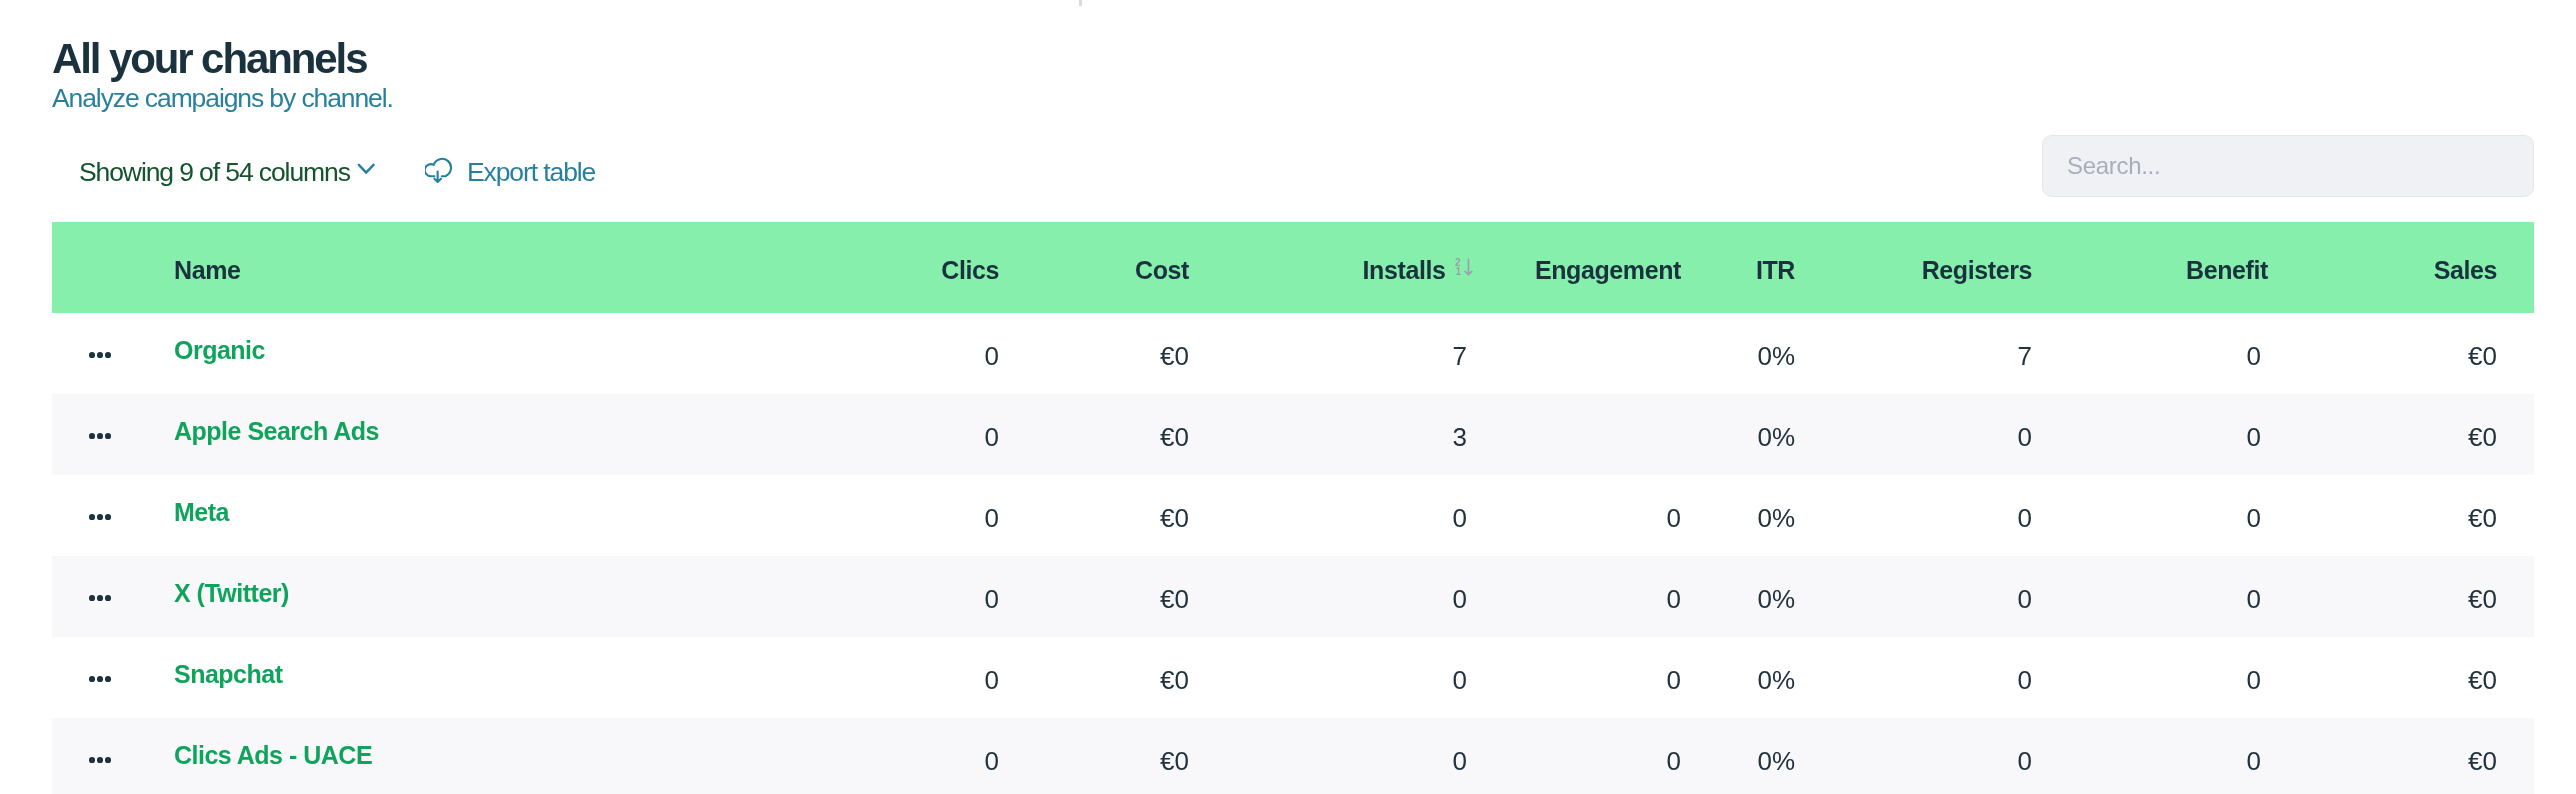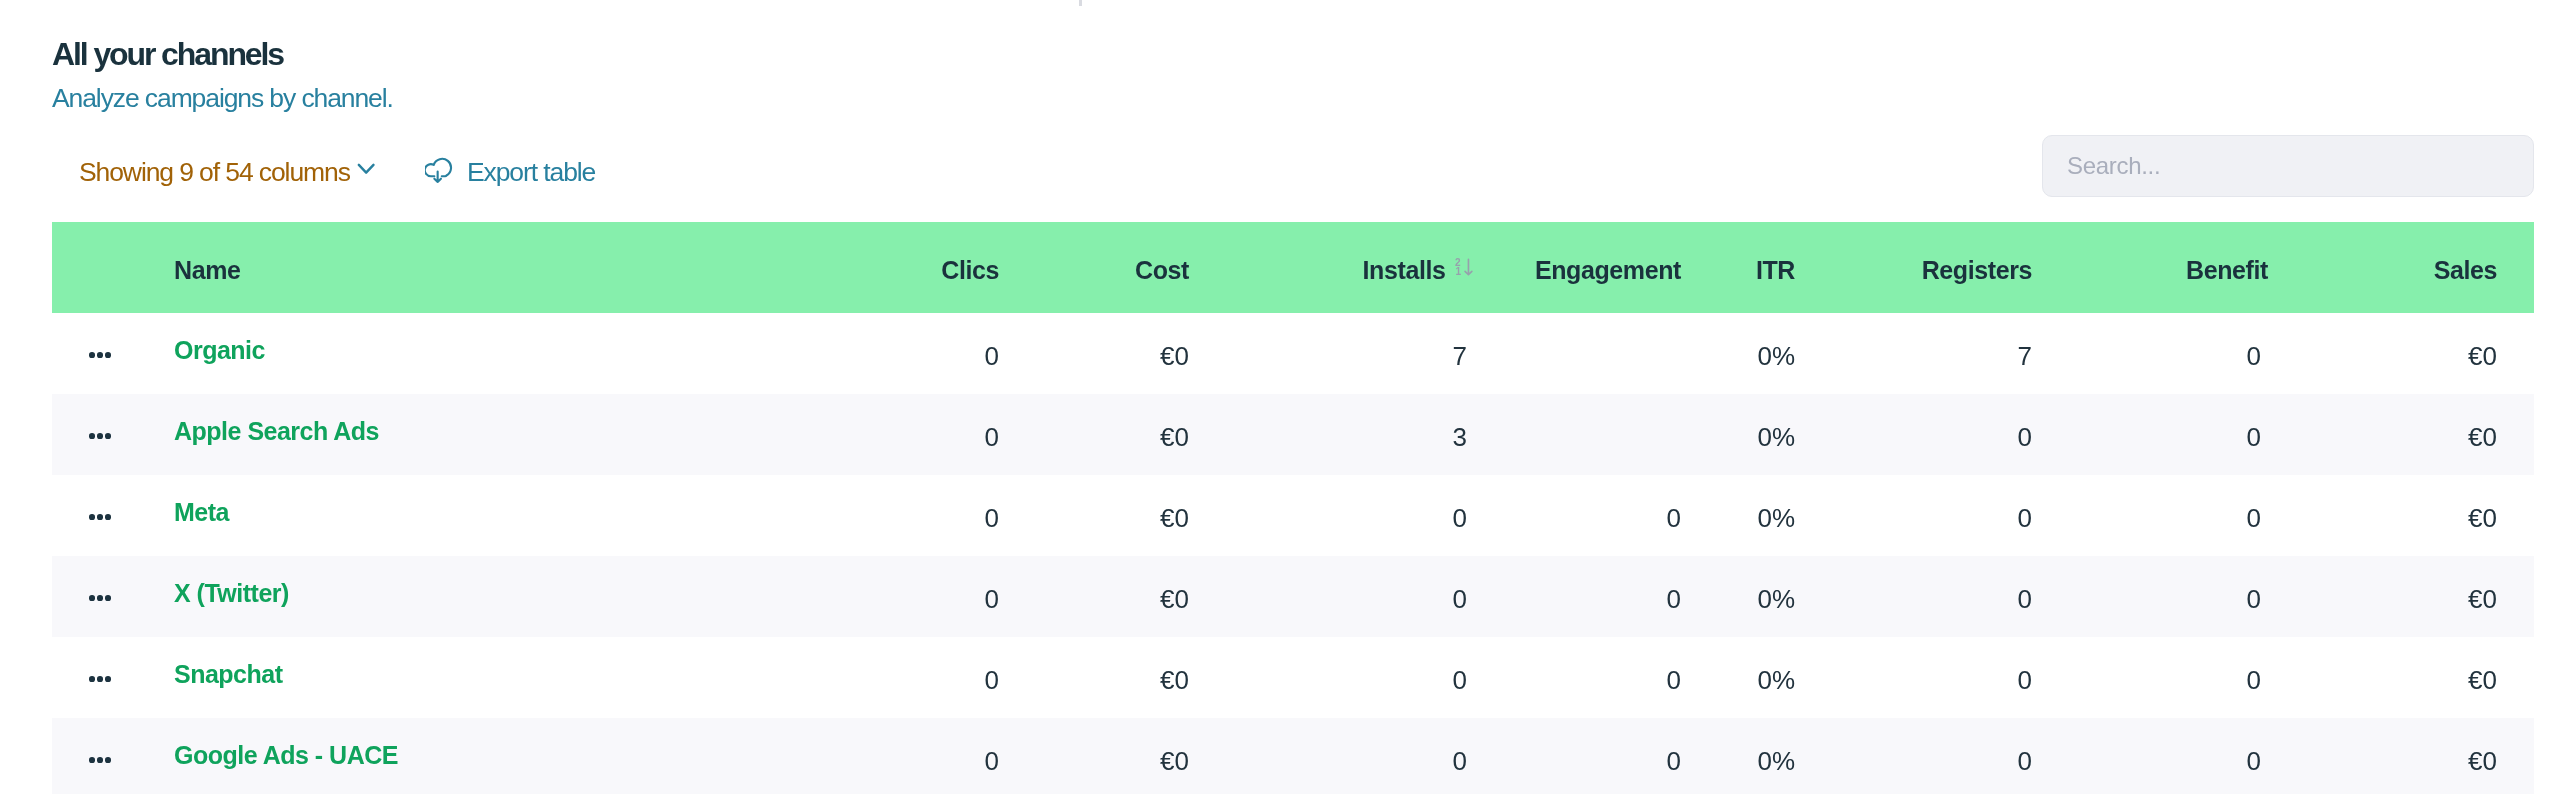--- a/index.html
+++ b/index.html
@@ -1,24 +1,24 @@
 <!DOCTYPE html>
 <html style="font-size:14.6px"><head>
 <meta charset="utf-8">
 <style>
   * { margin:0; padding:0; box-sizing:border-box; }
   html,body { width:2576px; height:795px; background:#ffffff; overflow:hidden;
     font-family:"Liberation Sans", sans-serif; }
   .abs { position:absolute; }
-  #title { left:52px; top:38px; font-size:32px; font-weight:bold; letter-spacing:-2.1px;
+  #title { left:52px; top:38px; font-size:42px; font-weight:bold; letter-spacing:-2.1px;
     color:#1a323d; line-height:1; }
   #subtitle { left:52px; top:85px; font-size:26.5px; letter-spacing:-1.1px;
     color:#28809f; line-height:1; }
   #showing { left:79px; top:159px; font-size:26.5px; letter-spacing:-1.1px;
-    color:#a16207; line-height:1; }
+    color:#14532d; line-height:1; }
   #exportlbl { left:467px; top:159px; font-size:26.5px; letter-spacing:-1.1px;
     color:#28809f; line-height:1; }
   #search { left:2042px; top:135px; width:492px; height:62px; border-radius:10px;
     background:#f0f1f5; border:0.9px solid #e4e6ec;text-align:center; }
   #search span { position:absolute; left:24px; top:50%; transform:translateY(-50%);
     font-size:24px; letter-spacing:-0.3px; color:#a9aebc; }
   #tick { left:1079px; top:0; width:2.7px; height:6.4px; background:#d9dbe1; }
   #table { left:52px; top:222px; width:2482px; }
   .hrow { display:flex; height:91px; background:#86efac; align-items:center; }
   .row  { display:flex; height:81px; align-items:center; background:#ffffff; }
@@ -180,21 +180,21 @@
   </div>
   <div class="row alt">
     <div class="c menu">
         <span class="dots">
           <i></i>
           <i></i>
           <i></i>
         </span>
       </div>
     <div class="c name">
-        <a>Google Ads - UACE</a>
+        <a>Clics Ads - UACE</a>
       </div>
     <div class="c num clics">0</div>
       <div class="c num cost">€0</div>
     <div class="c num installs">0</div>
       <div class="c num engagement">0</div>
     <div class="c num itr">0%</div>
       <div class="c num registers">0</div>
     <div class="c num sales">0</div>
       <div class="c num benefit">€0</div>
   </div>

